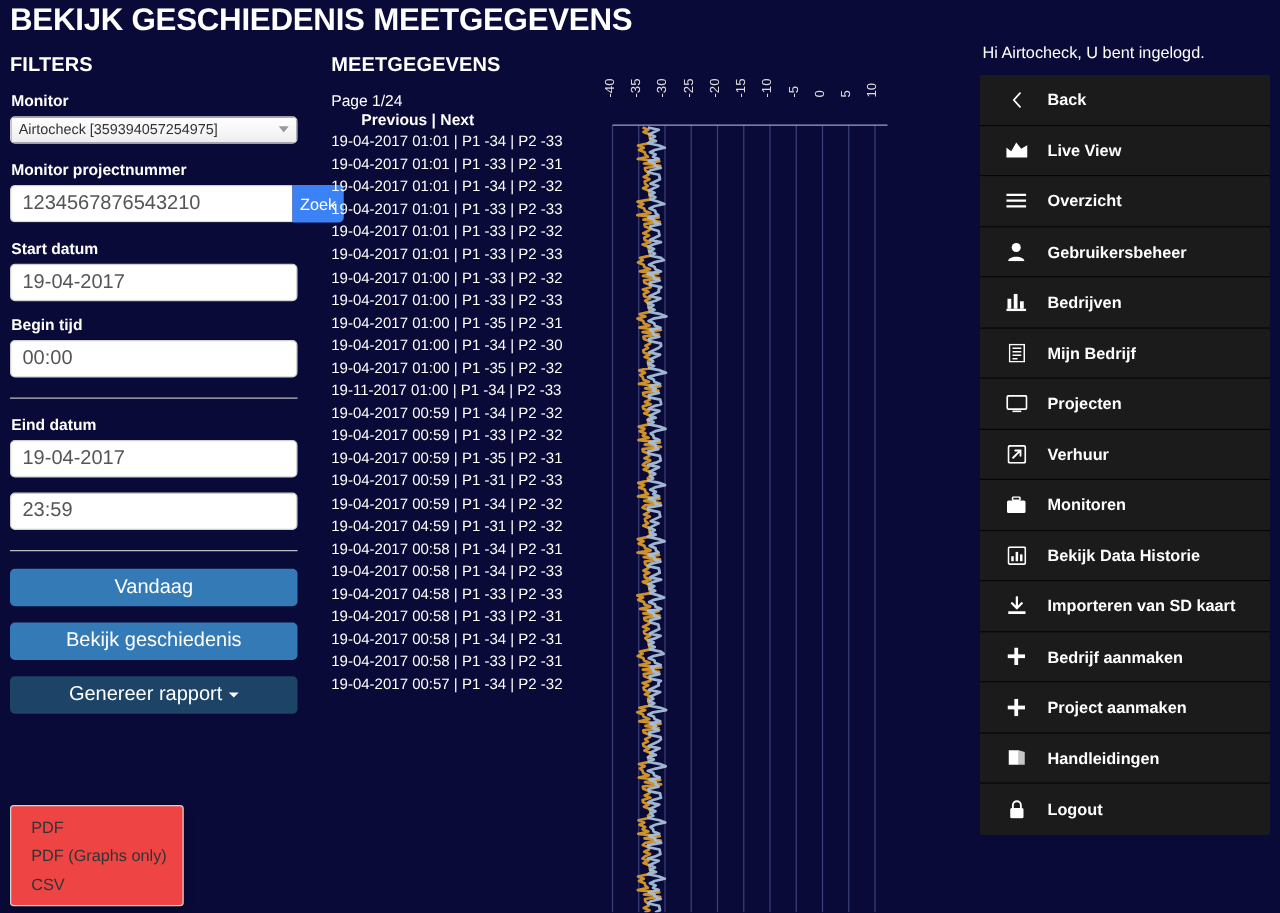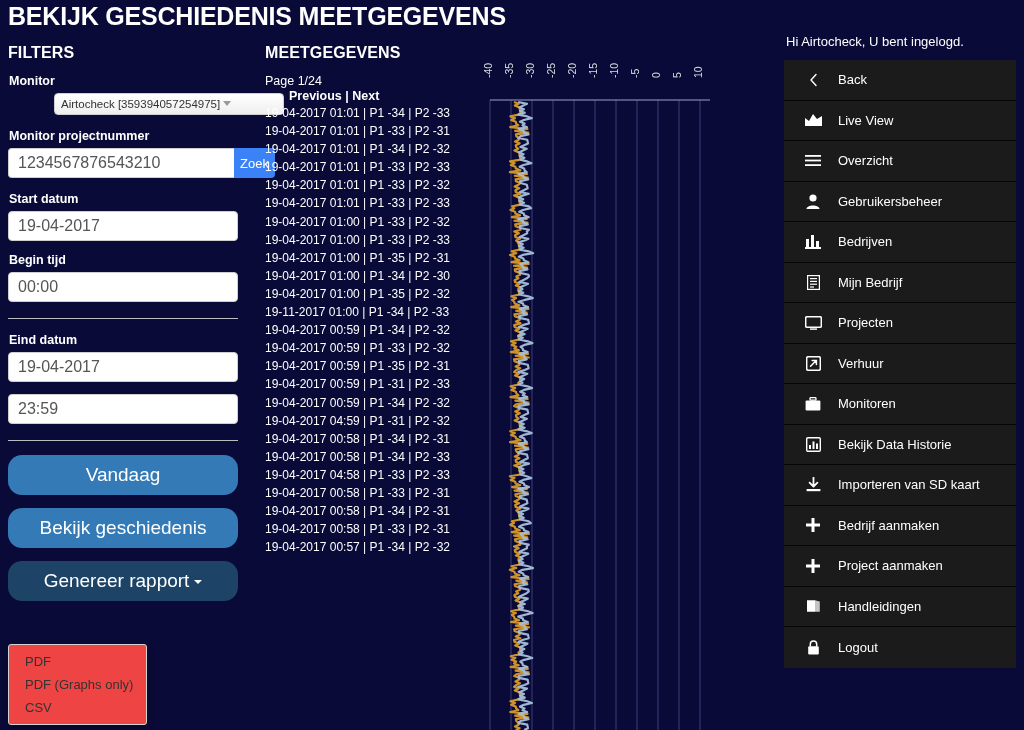--- a/index.html
+++ b/index.html
@@ -34,21 +34,21 @@
   .gap { height: 14px; }
 
   .select-wrap { position: relative; width: 230px; height: 22px; }
   select.fake-select {
     appearance: none; -webkit-appearance: none;
     width: 230px; height: 22px;
     border: 1px solid #cfcfcf; border-radius: 4px;
     background: linear-gradient(#ffffff, #eeeeee);
     color: #333333; font-size: 11.5px;
     font-family: "Liberation Sans", sans-serif;
-    padding: 0 20px 0 6px; line-height: 20px; outline: none; margin-left: 46px;
+    padding: 0 20px 0 6px; line-height: 20px; outline: none;
   }
   .select-caret {
     position: absolute; right: 7px; top: 8px;
     width: 0; height: 0; pointer-events: none;
     border-left: 4px solid transparent;
     border-right: 4px solid transparent;
     border-top: 5px solid #999999;
   }
 
   .input-group { display: flex; width: 230px; }
@@ -68,24 +68,24 @@
     font-family: "Liberation Sans", sans-serif;
   }
   .full-input { width: 230px; height: 30px; }
 
   hr.sep {
     border: none; border-top: 1px solid #dcdcdc;
     margin: 16px 0 14px 0; width: 230px; opacity: .85;
   }
 
   .btn-block {
-    display: block; width: 230px; height: 40px;
-    border: none; border-radius: 14px;
+    display: block; width: 230px; height: 30px;
+    border: none; border-radius: 4px;
     background: #337ab7; color: #ffffff;
-    font-size: 19px; margin-bottom: 13px; cursor: pointer;
+    font-size: 16px; margin-bottom: 13px; cursor: pointer;
     font-family: "Liberation Sans", sans-serif;
   }
   .btn-block.dark { background: #1d4466; }
   .caret-down {
     display: inline-block; width: 0; height: 0;
     margin-left: 5px; vertical-align: middle;
     border-left: 4px solid transparent;
     border-right: 4px solid transparent;
     border-top: 4px solid #ffffff;
   }
@@ -137,21 +137,21 @@
     background: #1b1b1b;
     font-family: "Liberation Sans", sans-serif;
   }
   .menu-item:last-child { border-bottom: none; }
   .menu-item .mi-icon {
     width: 22px; min-width: 22px; margin-right: 14px;
     display: flex; align-items: center; justify-content: center;
     color: #ffffff;
   }
   .menu-item .mi-icon svg { display: block; }
-  .mi-label { line-height: 1; }
+  .mi-label { line-height: 1; font-weight: bold; }
 </style>
 </head>
 <body>
 
 <div id="root">
 
   <div class="page-title">BEKIJK GESCHIEDENIS MEETGEGEVENS</div>
 
   <div class="filters-col">
     <div class="col-head">FILTERS</div>

